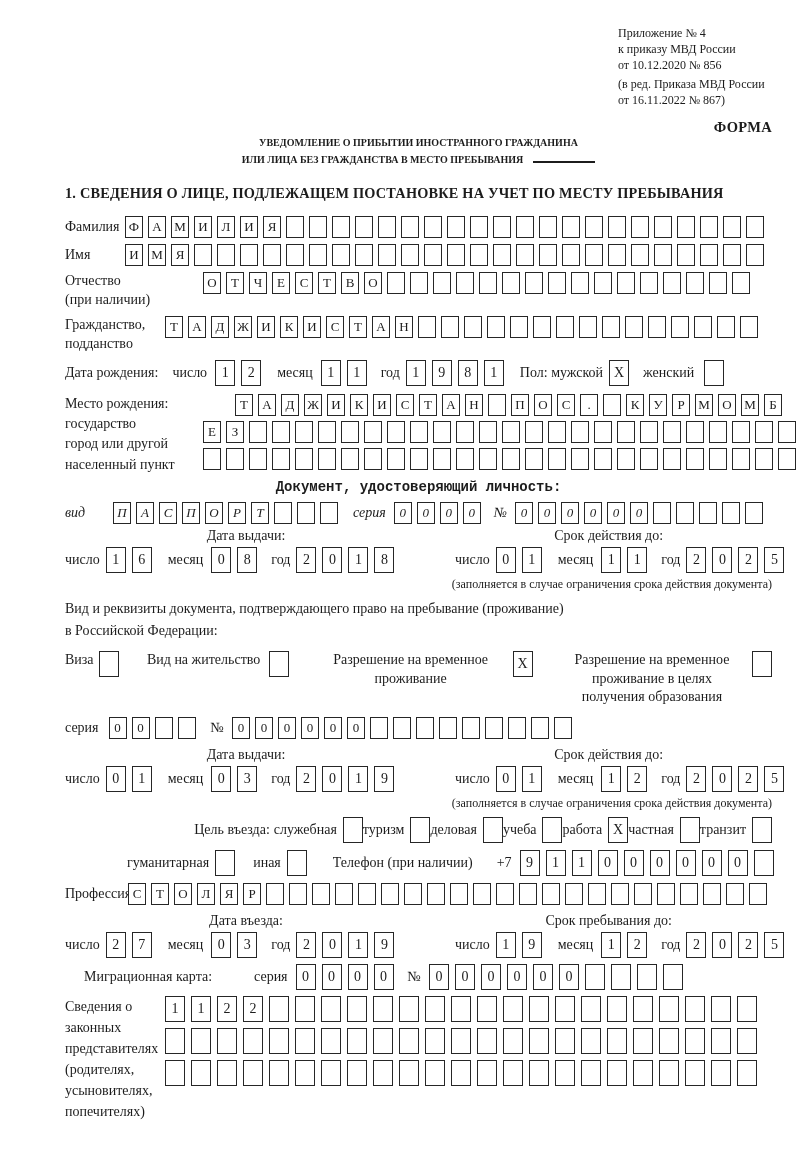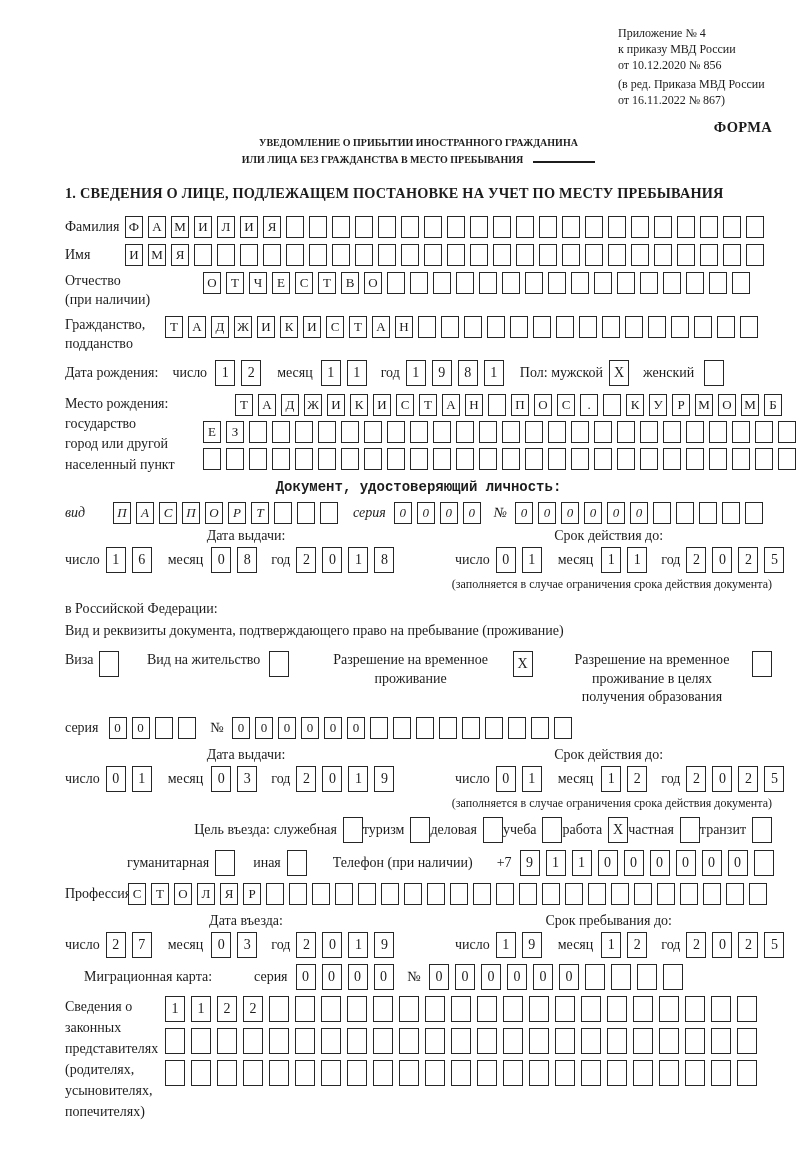--- a/index.html
+++ b/index.html
@@ -435,22 +435,22 @@
             <span class="cell">0</span>
             <span class="cell">2</span>
             <span class="cell">5</span>
           </span>
       </div>
     </div>
   </div>
   <div class="note">(заполняется в случае ограничения срока действия документа)</div>
 
   <div class="intro">
+    <div>Вид и реквизиты документа, подтверждающего право на пребывание (проживание)</div>
     <div>в Российской Федерации:</div>
-    <div>Вид и реквизиты документа, подтверждающего право на пребывание (проживание)</div>
   </div>
 
   <div class="optrow">
     <span class="opt">
       <span class="olbl">Виза</span>
       <span class="chk" style="margin-left:5px;"></span>
     </span>
     <span class="opt">
       <span class="olbl">Вид на жительство</span>
       <span class="chk"></span>

